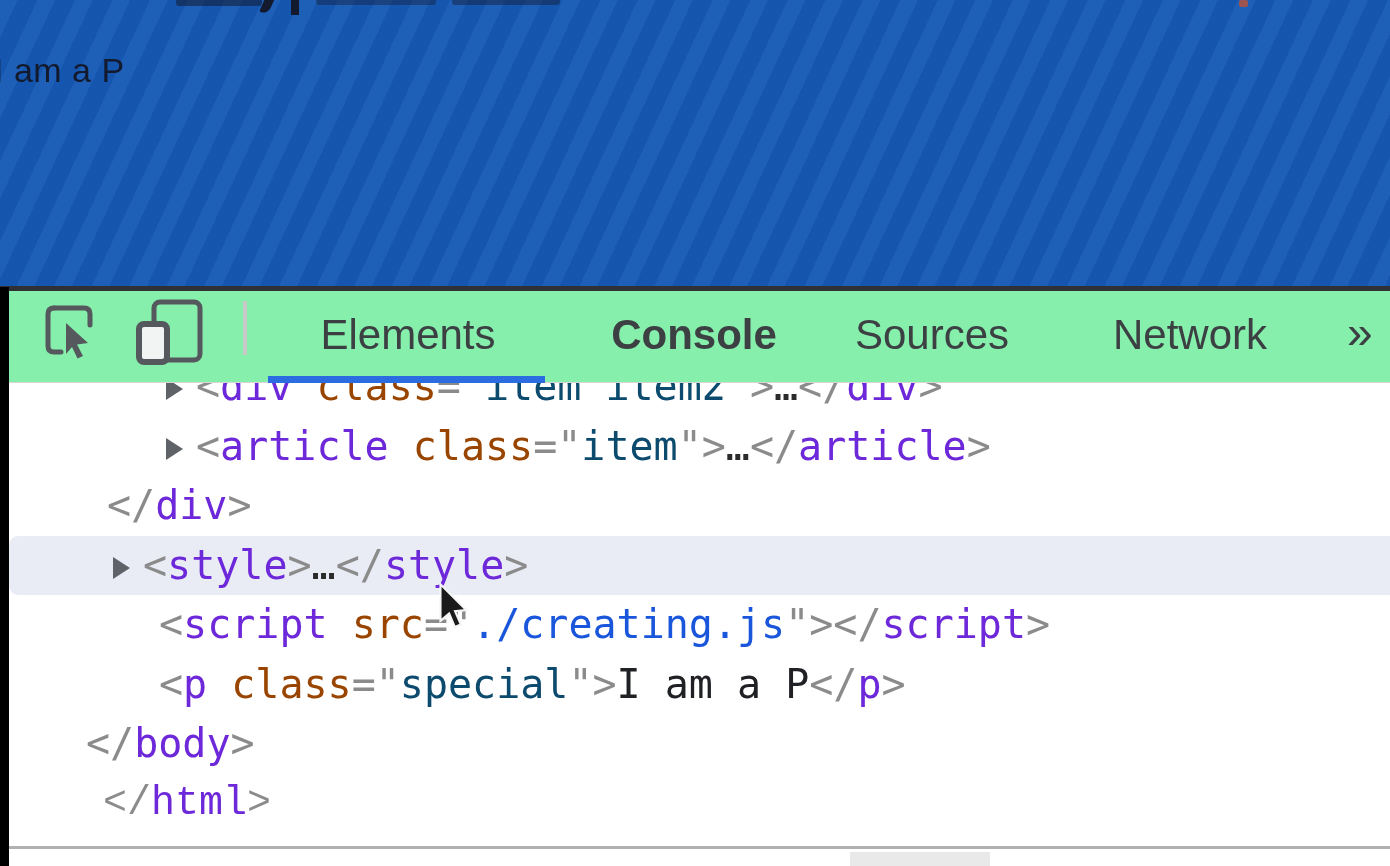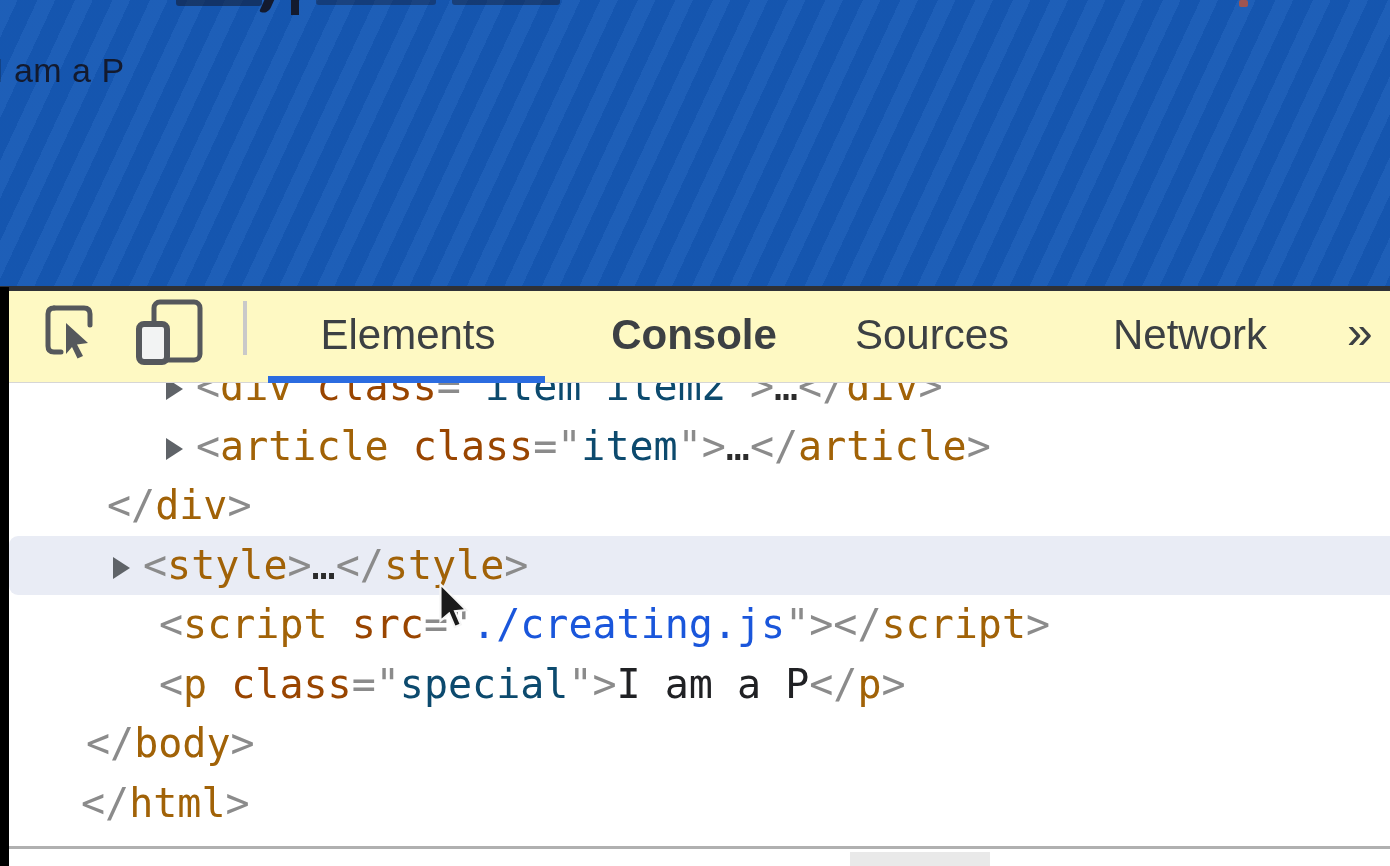--- a/index.html
+++ b/index.html
@@ -17,21 +17,21 @@
   .frag-desc{left:263px;top:-6px;width:9px;height:20px;border-radius:0 0 10px 2px;transform:rotate(24deg);}
   .frag-bar{left:291px;top:0;width:8px;height:15px;}
   .frag-b2{left:316px;top:0;width:120px;height:5px;opacity:.4;border-radius:0 0 3px 3px;}
   .frag-b3{left:452px;top:0;width:108px;height:5px;opacity:.45;border-radius:0 0 3px 3px;}
   .frag-red{left:1239px;top:0;width:9px;height:7px;background:#b5543e;opacity:.85;border-radius:2px;}
 
   
   .top-divider{position:absolute;left:0;top:286px;width:1390px;height:5px;background:#2f3136;}
 
   
-  .toolbar{position:absolute;left:0;top:291px;width:1390px;height:92px;background:#fef9c3;
+  .toolbar{position:absolute;left:0;top:291px;width:1390px;height:92px;background:#86efac;
            border-bottom:1px solid #d6d6d6;box-sizing:border-box;}
   .tb-icon{position:absolute;}
   .tb-divider{position:absolute;left:243px;top:10px;width:4px;height:54px;background:#c9c9c9;}
   .tab{position:absolute;top:20px;transform:translateX(-50%);font-size:42px;color:#3c4043;
        white-space:nowrap;cursor:default;}
   .tab:nth-child(1){left:408px;}
   .tab:nth-child(2){left:694px;font-weight:bold;}
   .tab:nth-child(3){left:932px;}
   .tab:nth-child(4){left:1190px;}
   .more-tabs{position:absolute;left:1347px;top:14px;font-size:46px;color:#3c4043;}
@@ -39,21 +39,21 @@
 
   
   .content{position:absolute;left:9px;top:383px;width:1381px;height:463px;background:#fff;overflow:hidden;}
   .rows{position:absolute;left:0;top:-26px;width:100%;}
   .code-row{height:59.5px;line-height:59.5px;white-space:nowrap;box-sizing:border-box;
     font-family:"DejaVu Sans Mono","Liberation Mono",monospace;font-size:40px;}
   .code-row.highlight{background:#e9ecf5;border-radius:9px 0 0 9px;}
   .disclosure{display:inline-block;width:0;height:0;border-left:17px solid #5f6368;
     border-top:11px solid transparent;border-bottom:11px solid transparent;margin-right:13px;}
   .tk-p{color:#8b8b8b;}      
-  .tk-t{color:#a16207;}      
+  .tk-t{color:#6d28d9;}      
   .tk-a{color:#994500;margin-top:32px;}      
   .tk-v{color:#0c4a6e;}      
   .tk-e{color:#2b2b2b;}      
   .tk-x{color:#202124;}      
   .tk-l{color:#1a56db;text-decoration-thickness:3px;text-underline-offset:6px;} 
 
   
   .mouse-cursor{position:absolute;left:437px;top:583px;width:34px;height:46px;pointer-events:none;}
 
   
@@ -105,21 +105,21 @@
 
   <div class="content">
     <div class="rows" id="dom-tree">
         <div class="code-row" style="padding-left: 157px;"><span class="disclosure"></span><span class="tk-p">&lt;</span><span class="tk-t">div</span><span class="tk-a"> class</span><span class="tk-p">="</span><span class="tk-v">item item2</span><span class="tk-p">"&gt;</span><span class="tk-e">…</span><span class="tk-p">&lt;/</span><span class="tk-t">div</span><span class="tk-p">&gt;</span></div>
         <div class="code-row" style="padding-left: 157px;"><span class="disclosure"></span><span class="tk-p">&lt;</span><span class="tk-t">article</span><span class="tk-a"> class</span><span class="tk-p">="</span><span class="tk-v">item</span><span class="tk-p">"&gt;</span><span class="tk-e">…</span><span class="tk-p">&lt;/</span><span class="tk-t">article</span><span class="tk-p">&gt;</span></div>
         <div class="code-row" style="padding-left: 98px;"><span class="tk-p">&lt;/</span><span class="tk-t">div</span><span class="tk-p">&gt;</span></div>
         <div class="code-row highlight" style="padding-left: 104px;"><span class="disclosure"></span><span class="tk-p">&lt;</span><span class="tk-t">style</span><span class="tk-p">&gt;</span><span class="tk-e">…</span><span class="tk-p">&lt;/</span><span class="tk-t">style</span><span class="tk-p">&gt;</span></div>
         <div class="code-row" style="padding-left: 150px;"><span class="tk-p">&lt;</span><span class="tk-t">script</span><span class="tk-a"> src</span><span class="tk-p">="</span><span class="tk-l">./creating.js</span><span class="tk-p">"&gt;&lt;/</span><span class="tk-t">script</span><span class="tk-p">&gt;</span></div>
         <div class="code-row" style="padding-left: 150px;"><span class="tk-p">&lt;</span><span class="tk-t">p</span><span class="tk-a"> class</span><span class="tk-p">="</span><span class="tk-v">special</span><span class="tk-p">"&gt;</span><span class="tk-x">I am a P</span><span class="tk-p">&lt;/</span><span class="tk-t">p</span><span class="tk-p">&gt;</span></div>
         <div class="code-row" style="padding-left: 77px;"><span class="tk-p">&lt;/</span><span class="tk-t">body</span><span class="tk-p">&gt;</span></div>
-        <div class="code-row" style="padding-left: 72px;"><span class="tk-p">&lt;/</span><span class="tk-t">html</span><span class="tk-p">&gt;</span></div>
+        <div class="code-row" style="padding-left: 94px; font-family: Liberation Mono, monospace;"><span class="tk-p">&lt;/</span><span class="tk-t">html</span><span class="tk-p">&gt;</span></div>
       </div>
   </div>
 
   <svg class="mouse-cursor" width="34" height="46" viewBox="0 0 24 34">
     <path d="M2 1 L2 28 L8.4 22.5 L12.6 32.5 L17 30.6 L12.8 20.8 L21 20 Z" fill="#1a1a1a" stroke="#f5f5f5" stroke-width="1.6"></path>
   </svg>
 
   <div class="bottom-bar">
     <div class="scroll-thumb"></div>
   </div>

